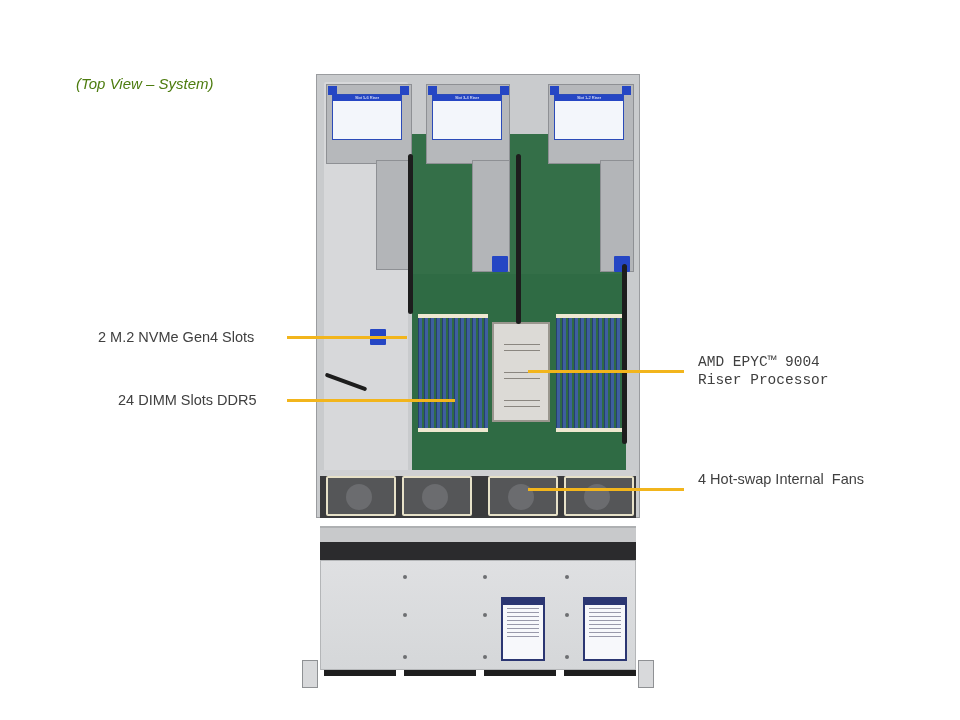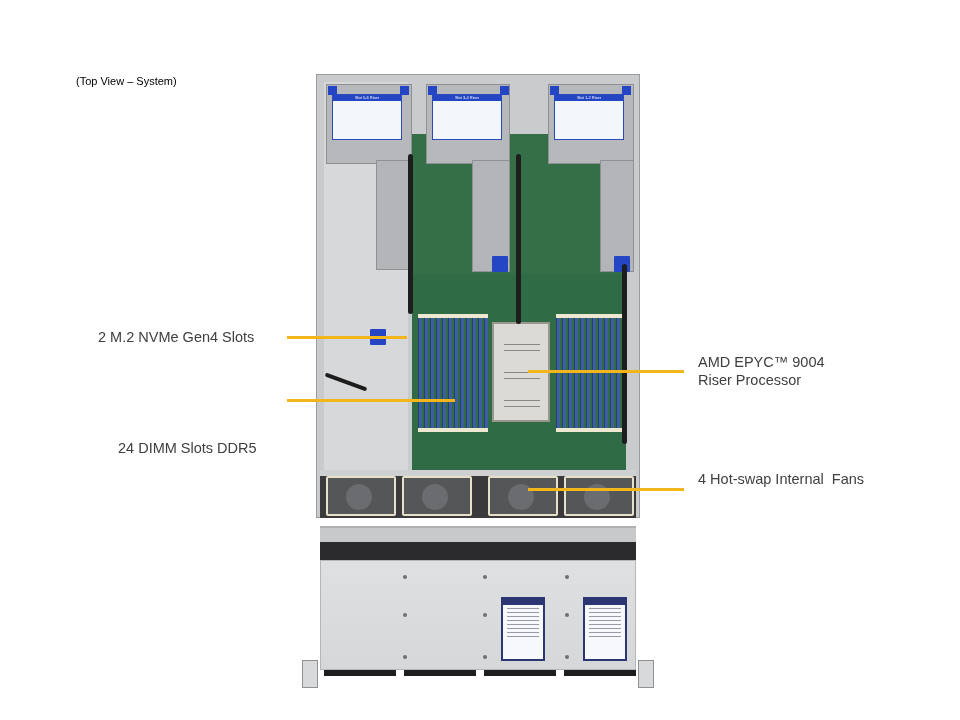--- a/index.html
+++ b/index.html
@@ -1,17 +1,17 @@
 <!DOCTYPE html>
 <html><head>
 <meta charset="utf-8">
 <style>
   html,body{margin:0;padding:0;background:#ffffff;}
   body{width:960px;height:720px;position:relative;overflow:hidden;font-family:"Liberation Sans",sans-serif;color:#111;}
-  .caption{position:absolute;left:76px;top:75px;font-size:11px;color:#000000;}
+  .caption{position:absolute;left:76px;top:75px;font-size:15px;font-style:italic;color:#4d7c0f;}
   .label{position:absolute;font-size:14.5px;line-height:18px;color:#404040;white-space:nowrap;}
   .leader{position:absolute;height:3px;background:#f2b51c;}
   .chassis{position:absolute;left:316px;top:74px;width:324px;height:616px;}
   .frame{position:absolute;left:0;top:0;width:324px;height:444px;background:#c9cbcd;border:1px solid #9a9c9f;box-sizing:border-box;}
   .mb{position:absolute;left:96px;top:200px;width:214px;height:196px;background:#2f6b44;}
   .mb-upper{position:absolute;left:96px;top:60px;width:214px;height:150px;background:#346f48;}
   .tray{position:absolute;left:8px;top:8px;width:84px;height:390px;background:#d7d8da;border-radius:2px;}
   .riser{position:absolute;background:#b6b8bb;border:1px solid #8e9094;box-sizing:border-box;}
   .riser-card{position:absolute;background:#f3f6fb;border:1px solid #2b4bb8;box-sizing:border-box;}
   .riser-title{position:absolute;left:0;top:0;right:0;height:6px;background:#2546c4;color:#fff;font-size:4px;line-height:6px;text-align:center;}
@@ -171,23 +171,23 @@
   <div class="ear" style="left:322px;"></div>
   <div class="foot" style="left:8px;width:72px;"></div>
   <div class="foot" style="left:88px;width:72px;"></div>
   <div class="foot" style="left:168px;width:72px;"></div>
   <div class="foot" style="left:248px;width:72px;"></div>
 </div>
 
 <div class="label" style="left:98px;top:328px;">2 M.2 NVMe Gen4 Slots</div>
 <div class="leader" style="left:287px;top:336px;width:120px;"></div>
 
-<div class="label" style="left:118px;top:391px;margin-top:48px;">24 DIMM Slots DDR5</div>
+<div class="label" style="left:118px;top:391px;">24 DIMM Slots DDR5</div>
 <div class="leader" style="left:287px;top:399px;width:168px;"></div>
 
 <div class="leader" style="left:528px;top:370px;width:156px;"></div>
-<div class="label" style="left:698px;top:353px;">
+<div class="label" style="left:698px;top:353px;font-family:Liberation Mono, monospace;">
   <div>AMD EPYC™ 9004</div>
   <div>Riser Processor</div>
 </div>
 
 <div class="leader" style="left:528px;top:488px;width:156px;"></div>
 <div class="label" style="left:698px;top:470px;white-space:pre;">4 Hot-swap Internal  Fans</div>
 
 </body></html>

